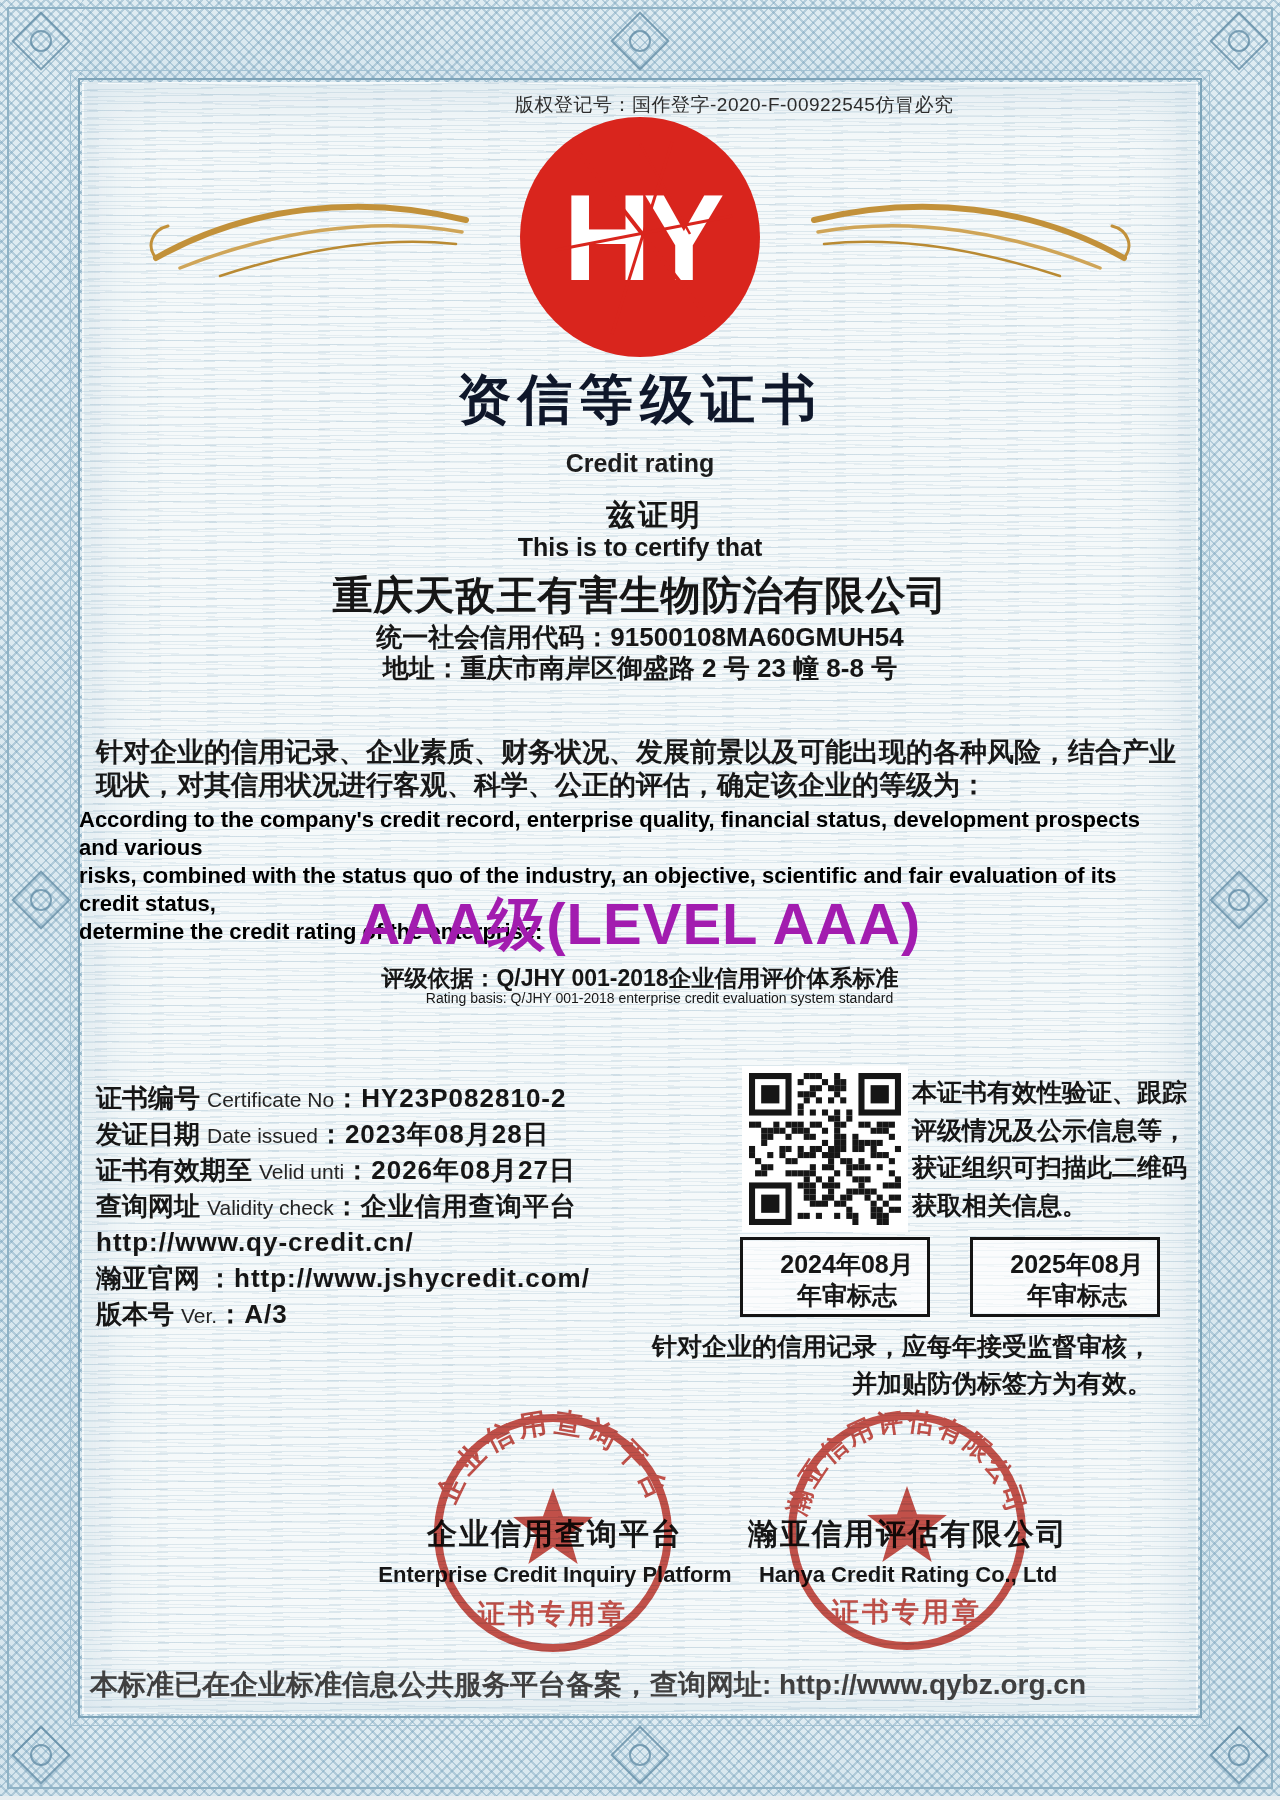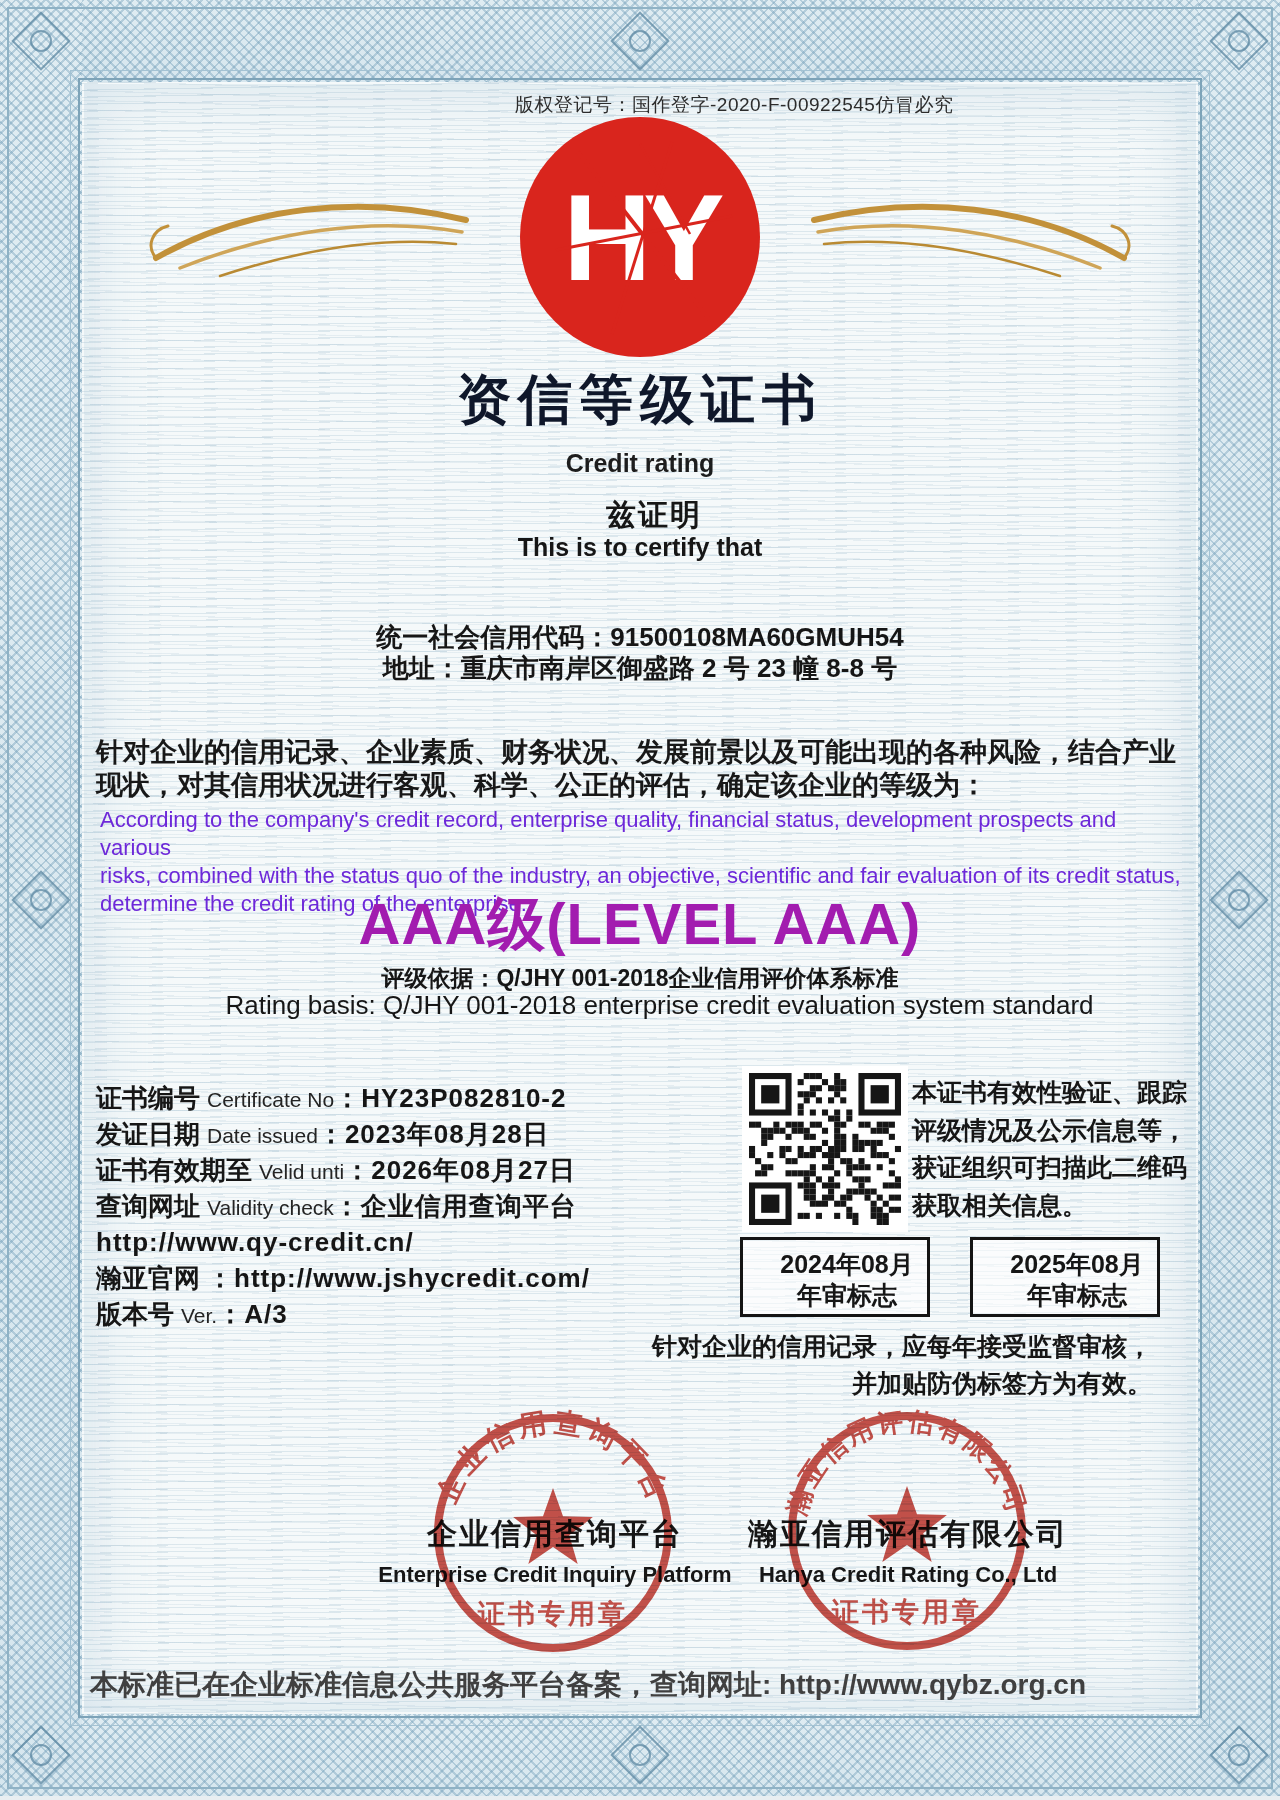--- a/index.html
+++ b/index.html
@@ -48,25 +48,25 @@
 
   .title-zh{top:364px;font-size:54px;font-weight:700;letter-spacing:7px;color:#0f172a;}
   .title-en{top:449px;font-size:25px;font-weight:600;color:#1d1d1d;}
   .certify-zh{top:495px;font-size:30px;font-weight:600;letter-spacing:2px;padding-left:28px;}
   .certify-en{top:533px;font-size:25px;font-weight:600;}
   .company{top:568px;font-size:40px;font-weight:800;letter-spacing:1px;}
   .code-line{top:620px;font-size:26px;font-weight:600;}
   .addr-line{top:651px;font-size:26px;font-weight:600;}
 
   .para-zh{left:96px;top:736px;width:1092px;font-size:27px;font-weight:600;line-height:33px;color:#181818;}
-  .para-en{left:100px;top:806px;width:1092px;font-size:22px;font-weight:400;line-height:28px;color:#6d28d9;}
+  .para-en{left:79px;top:806px;width:1092px;font-size:22px;font-weight:700;line-height:28px;color:#000000;}
 
   .level{top:886px;font-size:58px;font-weight:800;color:#a21caf;letter-spacing:1px;}
   .basis-zh{top:963px;font-size:23px;font-weight:600;}
-  .basis-en{top:990px;font-size:26px;font-weight:500;padding-left:39px;}
+  .basis-en{top:990px;font-size:14px;font-weight:500;padding-left:39px;}
 
   .details{left:96px;top:1082px;width:580px;}
   .d-row{line-height:33px;white-space:nowrap;}
   .d-zh{font-size:26px;font-weight:600;margin-right:7px;}
   .d-en{font-size:21px;font-weight:500;color:#242424;}
   .d-sep,.d-val{font-size:26px;font-weight:600;letter-spacing:1px;}
 
   .qr-box{left:742px;top:1066px;width:166px;height:166px;background:#ffffff;padding:7px;z-index:4;}
   .qr-text{left:912px;top:1074px;width:290px;font-size:25px;font-weight:600;line-height:37.5px;}
 
@@ -142,20 +142,21 @@
         <line x1="120" y1="30" x2="170" y2="120" stroke-width="2.5"></line>
       </g>
     </svg>
   </div>
 
   <div class="abs ctr title-zh">资信等级证书</div>
   <div class="abs ctr title-en">Credit rating</div>
 
   <div class="abs ctr certify-zh">兹证明</div>
   <div class="abs ctr certify-en">This is to certify that</div>
+  <div class="abs ctr company">重庆天敌王有害生物防治有限公司</div>
   <div class="abs ctr code-line">统一社会信用代码：91500108MA60GMUH54</div>
   <div class="abs ctr addr-line">地址：重庆市南岸区御盛路 2 号 23 幢 8-8 号</div>
 
   <div class="abs para-zh">
     <div>针对企业的信用记录、企业素质、财务状况、发展前景以及可能出现的各种风险，结合产业</div>
     <div>现状，对其信用状况进行客观、科学、公正的评估，确定该企业的等级为：</div>
   </div>
   <div class="abs para-en">
     <div>According to the company's credit record, enterprise quality, financial status, development prospects and various</div>
     <div>risks, combined with the status quo of the industry, an objective, scientific and fair evaluation of its credit status,</div>

